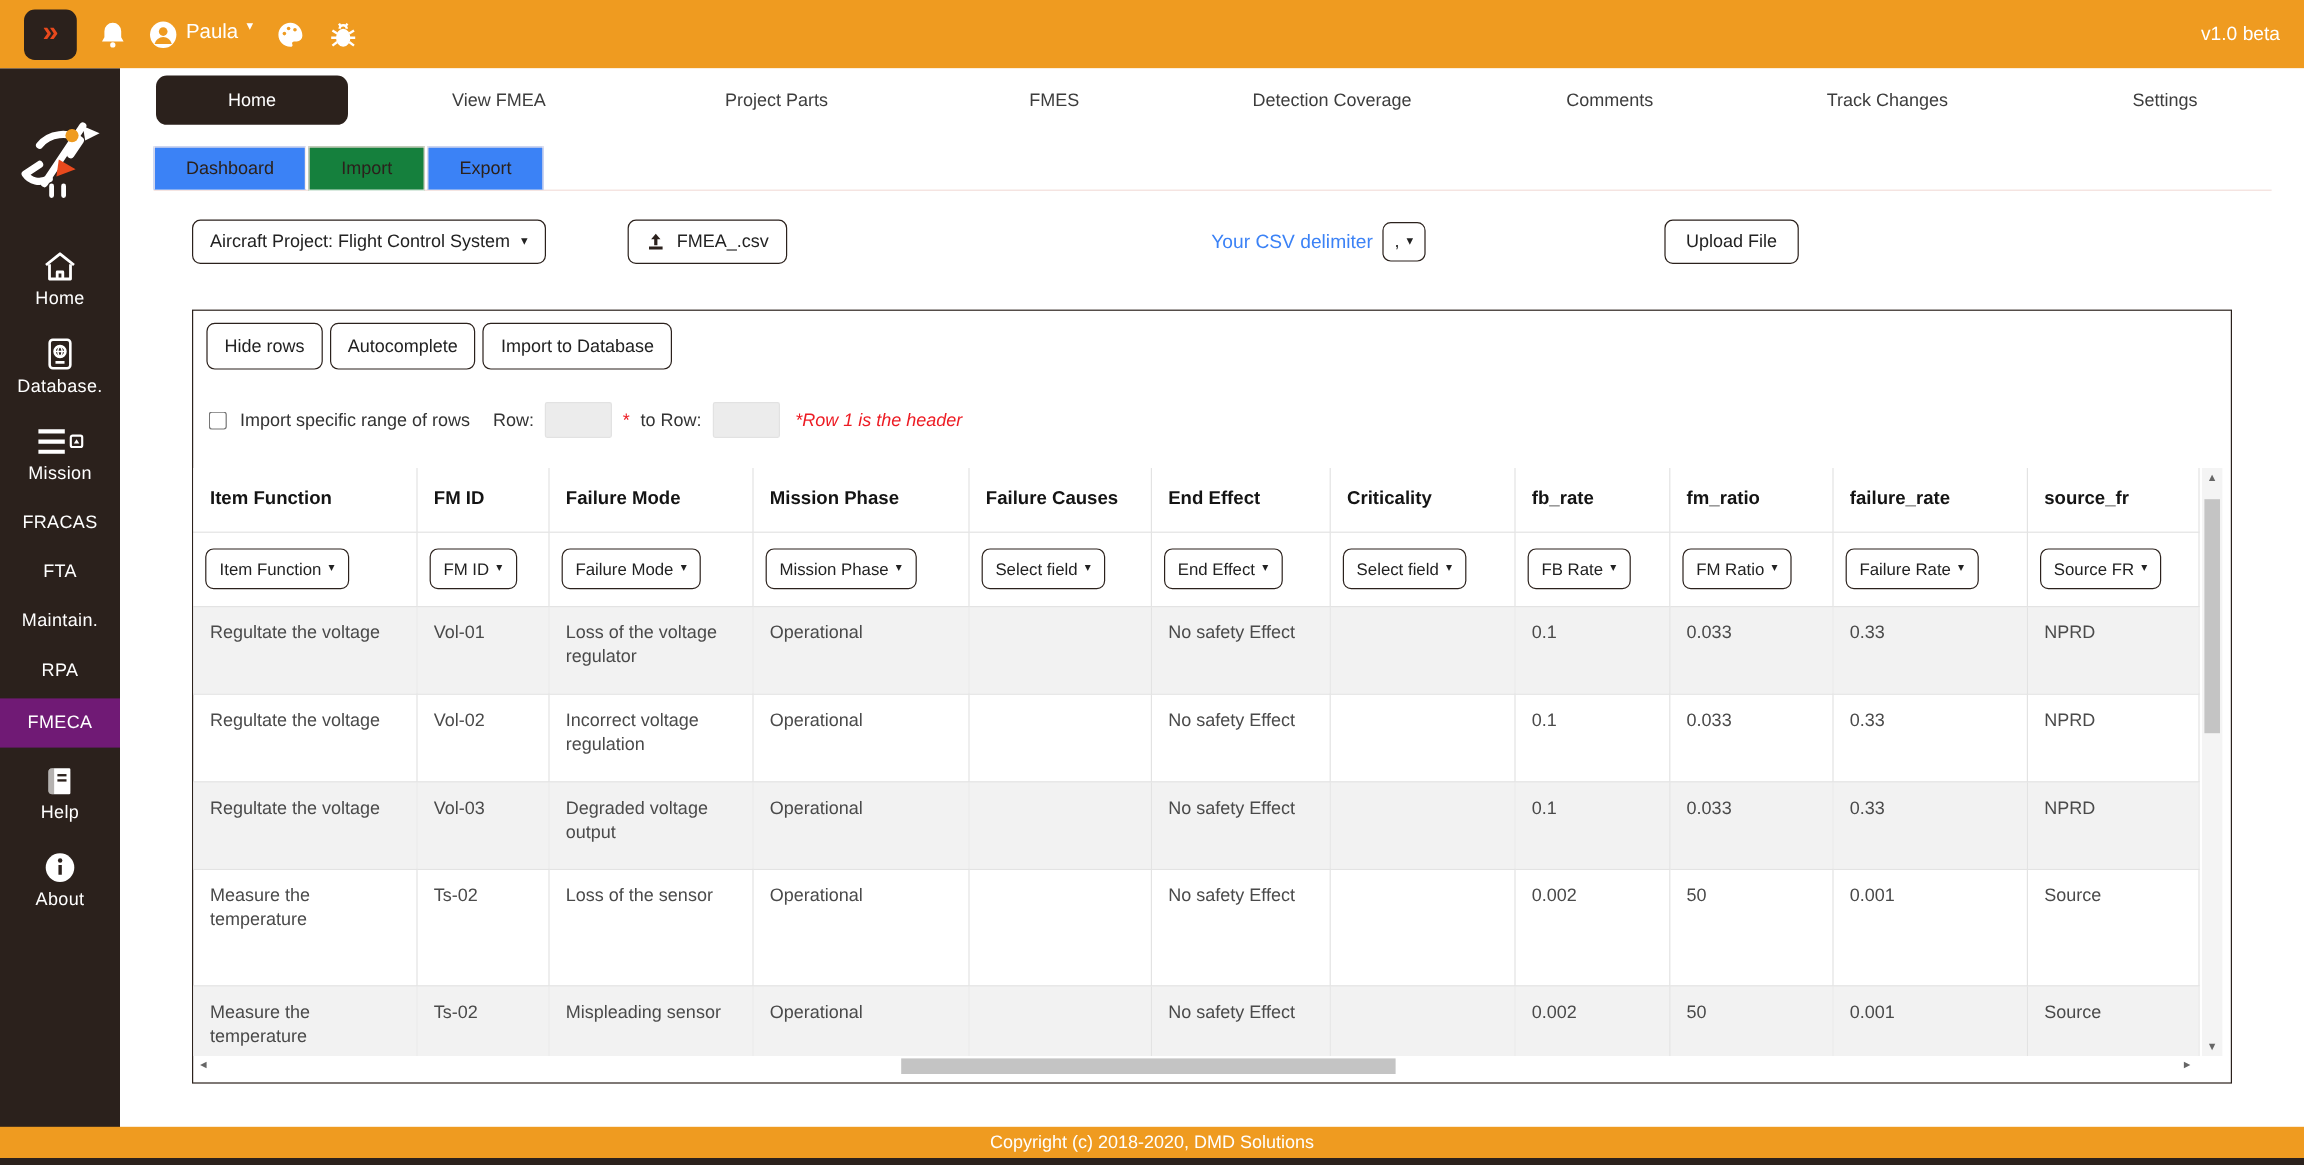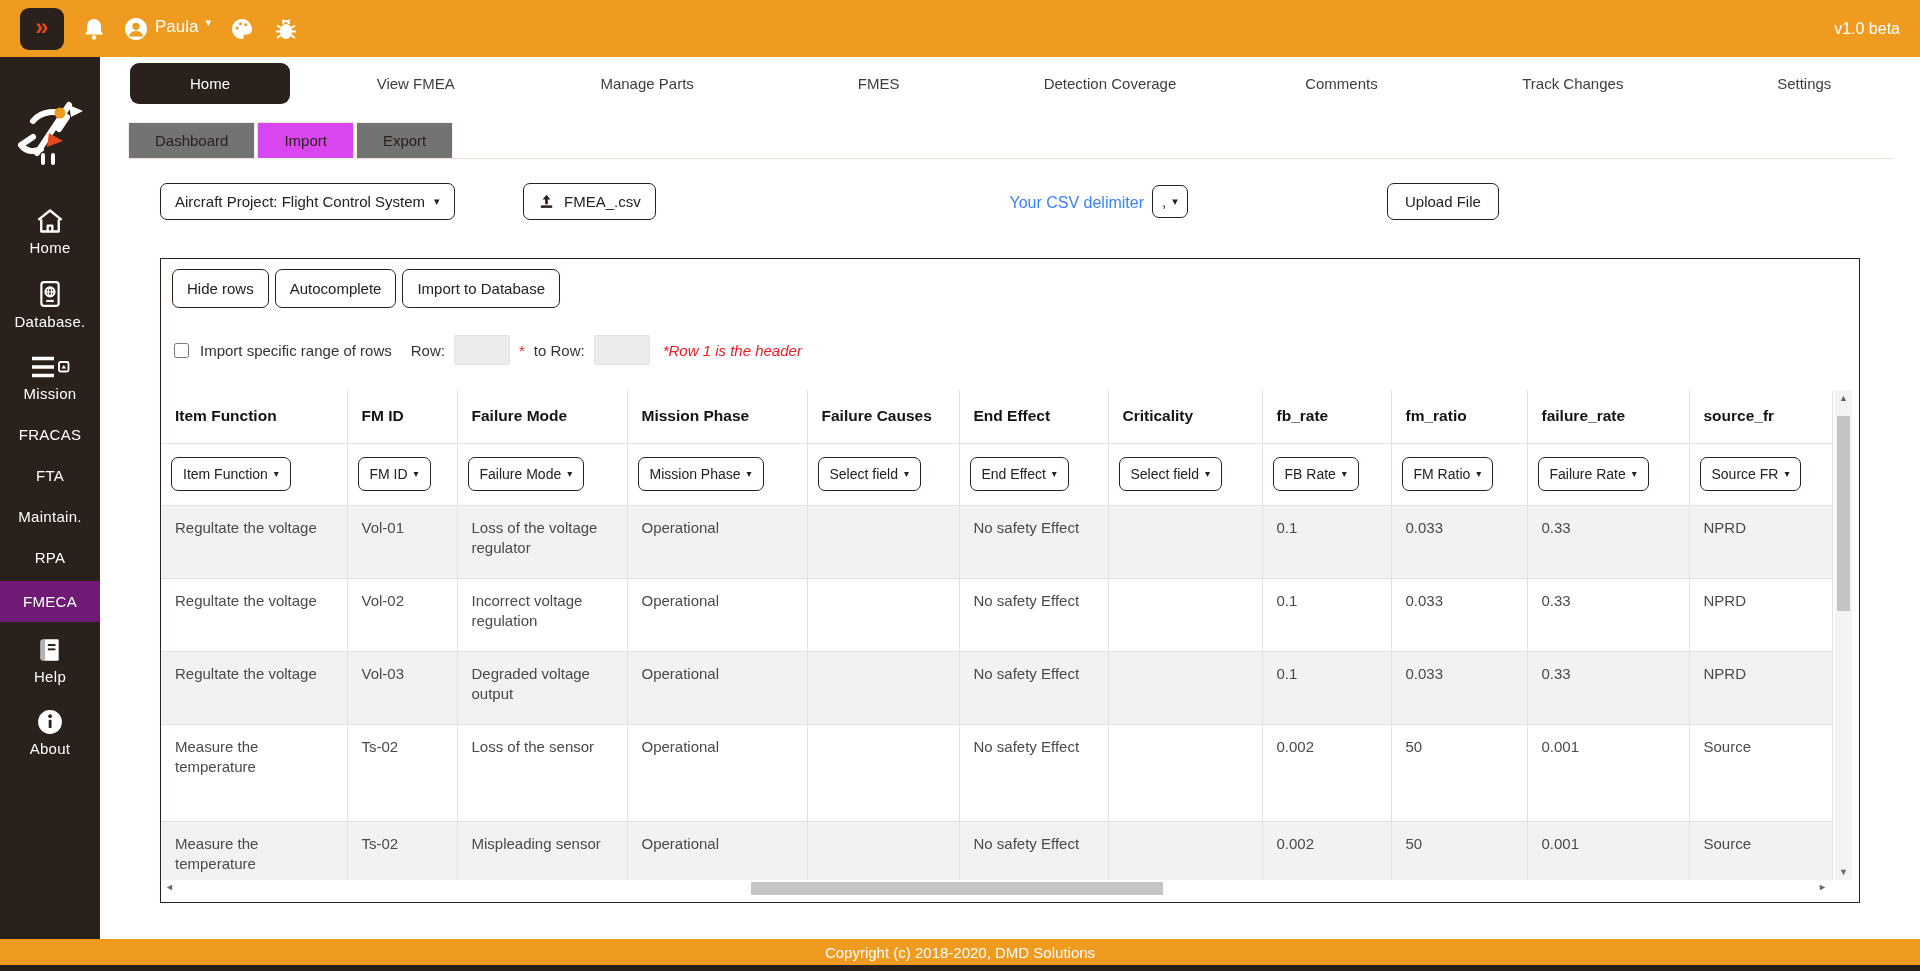--- a/index.html
+++ b/index.html
@@ -52,24 +52,24 @@
     flex:0 0 160px; background:#2B211C; color:#fff; border-radius:9px;
     padding:12px 0; margin-right:10px;
   }
 
   
   .subtabs {
     position:absolute; left:128px; top:120px; right:27px; height:39px;
     display:flex; align-items:flex-end; border-bottom:1px solid #F3DEDA;
   }
   .subtab {
-    padding:9px 26px; background:#737373; color:#2B211C; font-size:15px;
+    padding:9px 26px; background:#3b82f6; color:#2B211C; font-size:15px;
     border:1px solid #F8ECE9; border-bottom:none; cursor:pointer; margin-right:2px;
   }
-  .subtab.active { background:#d946ef; border:1px solid #F3DEDA; border-bottom:1px solid #fff; margin-bottom:-1px; }
+  .subtab.active { background:#15803d; border:1px solid #F3DEDA; border-bottom:1px solid #fff; margin-bottom:-1px; }
 
   
   .controls { position:absolute; left:0; top:183px; width:1920px; height:42px; }
   .btn {
     position:absolute; top:0; background:#fff; border:1px solid #2B211C; border-radius:7px;
     font-size:15px; color:#222; display:flex; align-items:center; gap:9px;
     padding:9px 14px; cursor:pointer; font-family:inherit; white-space:nowrap;
   }
   .btn .caret { color:#222; }
   .project-btn { left:160px;justify-content:flex-end; }
@@ -264,21 +264,21 @@
           </svg>
         </span>
         <span class="side-label">About</span>
       </div>
     </nav>
 </aside>
 
 <nav class="mainnav">
     <div class="nav-tab active">Home</div>
     <div class="nav-tab">View FMEA</div>
-    <div class="nav-tab">Manage Parts</div>
+    <div class="nav-tab">Project Parts</div>
     <div class="nav-tab">FMES</div>
     <div class="nav-tab">Detection Coverage</div>
     <div class="nav-tab">Comments</div>
     <div class="nav-tab">Track Changes</div>
     <div class="nav-tab">Settings</div>
   </nav>
 
 <div class="subtabs">
     <div class="subtab">Dashboard</div>
     <div class="subtab active">Import</div>

